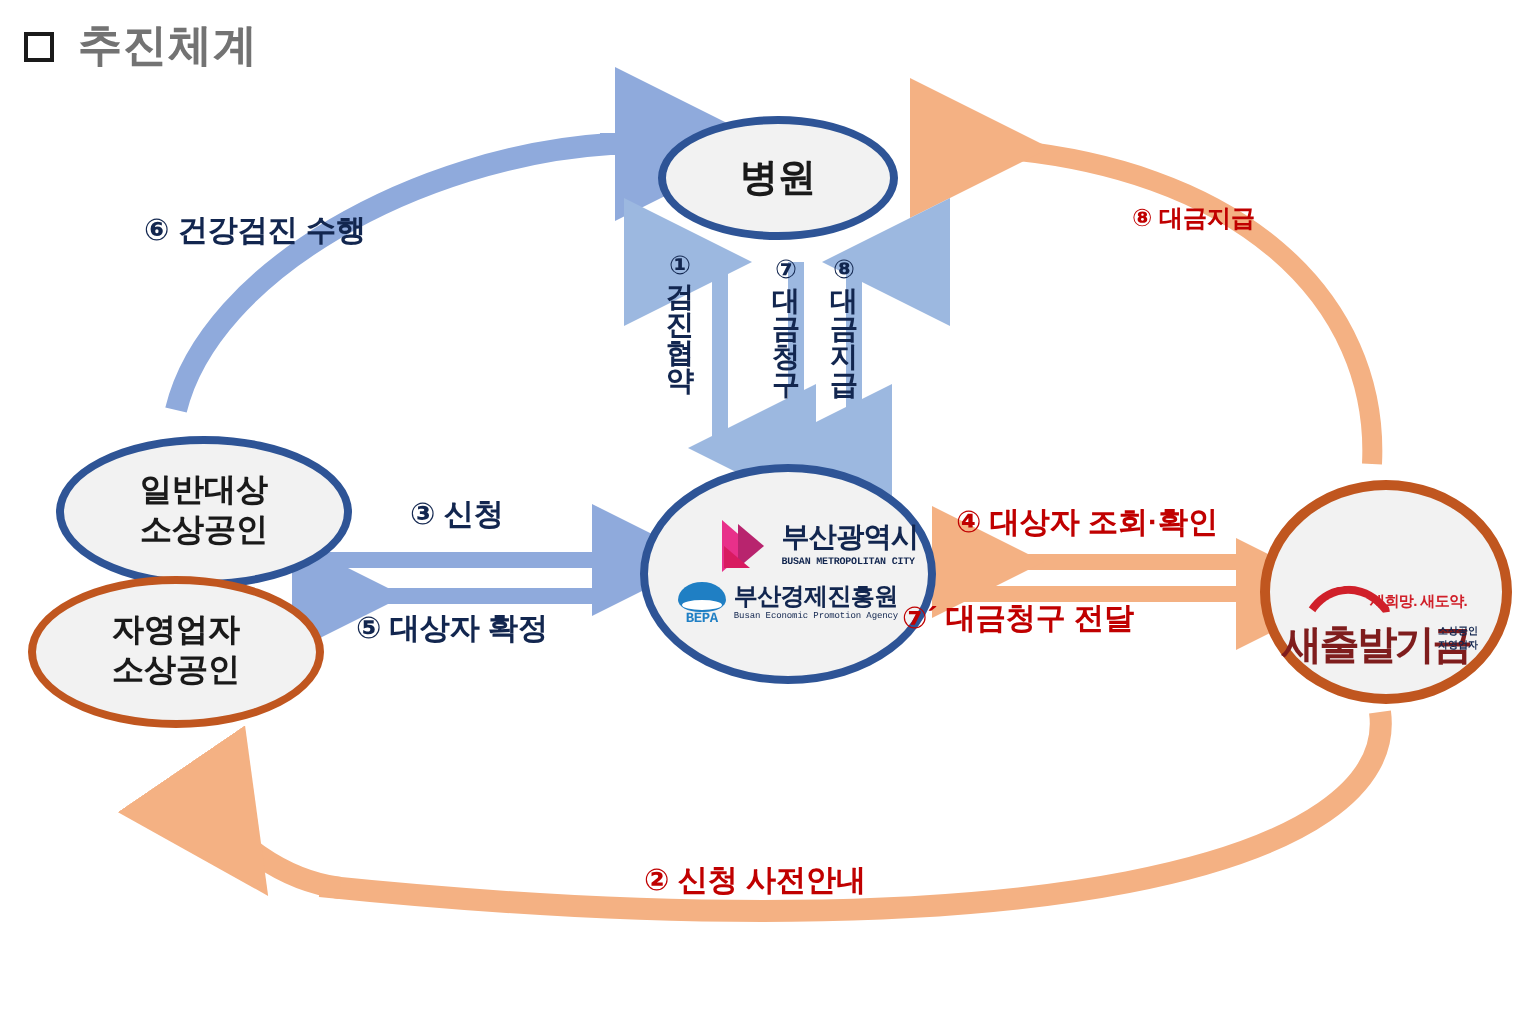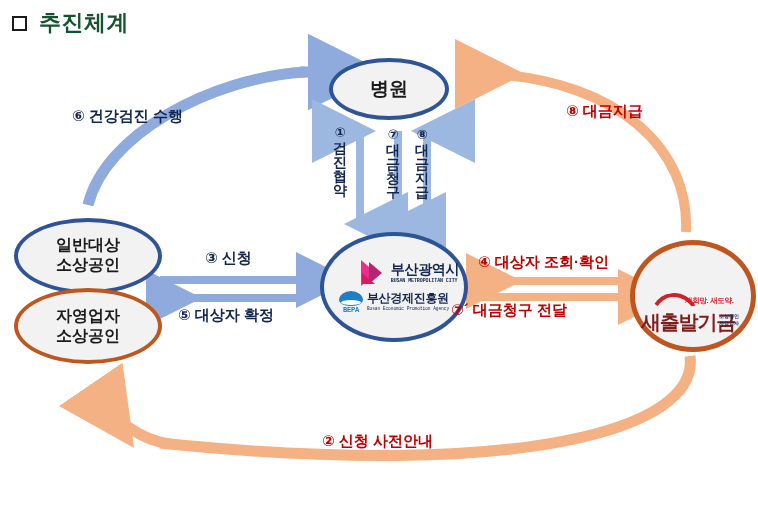--- a/index.html
+++ b/index.html
@@ -30,21 +30,21 @@
   .title-bullet {
     width: 15px;
     height: 15px;
     border: 2px solid #1a1a1a;
     background: #ffffff;
     box-sizing: border-box;
   }
   .title-text {
     font-size: 22px;
     font-weight: bold;
-    color: #14532d;
+    color: #737373;
     letter-spacing: 0.5px;
   }
 
   
   #arrow-layer {
     position: absolute;
     left: 0;
     top: 0;
     width: 758px;
     height: 509px;
@@ -68,21 +68,21 @@
   #node-hospital {
     left: 329px; top: 58px;
     width: 120px; height: 62px;
     border-width: 4px;
   }
   #node-hospital .node-label {
     font-size: 19px; font-weight: bold; color: #1a1a1a;
   }
 
   #node-general {
-    left: 14px; top: 218px;
+    left: 28px; top: 218px;
     width: 148px; height: 76px;
   }
   #node-fund-target {
     left: 14px; top: 288px;
     width: 148px; height: 76px;
   }
   #node-general .node-label, #node-fund-target .node-label {
     font-size: 16px; font-weight: bold; color: #1a1a1a; line-height: 1.28;
   }
 
@@ -202,21 +202,21 @@
     font-weight: bold;
     white-space: nowrap;
     line-height: 1.1;
   }
   .flabel.navy { color: #12264f; }
   .flabel.red { color: #c00000; }
 
   #label-6 { left: 72px; top: 108px; font-size: 15px; }
   #label-3 { left: 205px; top: 250px; font-size: 15px; }
   #label-5 { left: 178px; top: 307px; font-size: 15px; }
-  #label-8 { left: 566px; top: 103px; font-size: 15px; }
+  #label-8 { left: 566px; top: 103px; font-size: 12px; }
   #label-4 { left: 478px; top: 254px; font-size: 15px; }
   #label-7p { left: 451px; top: 302px; font-size: 15px; }
   #label-2 { left: 322px; top: 433px; font-size: 15px; }
 
   
   .vlabel {
     position: absolute;
     font-weight: bold;
     color: #12264f;
     text-align: center;

